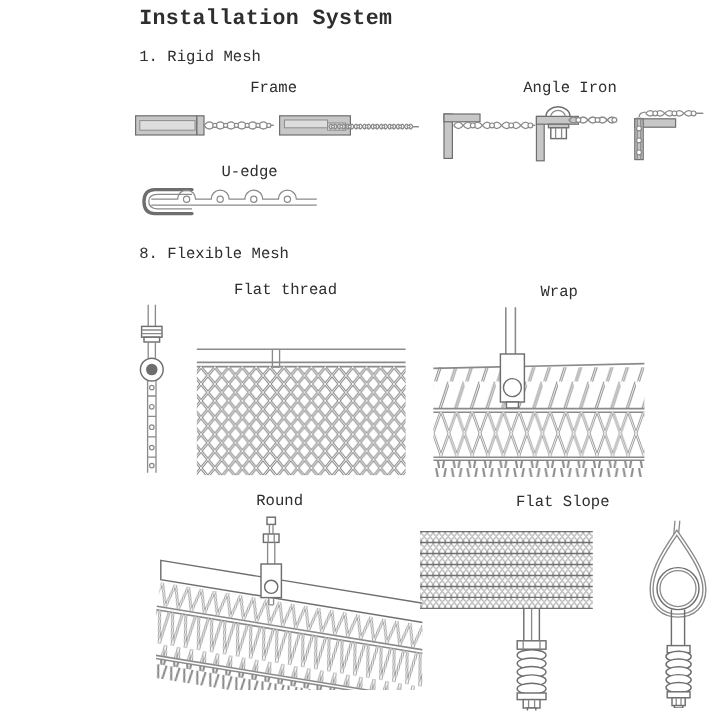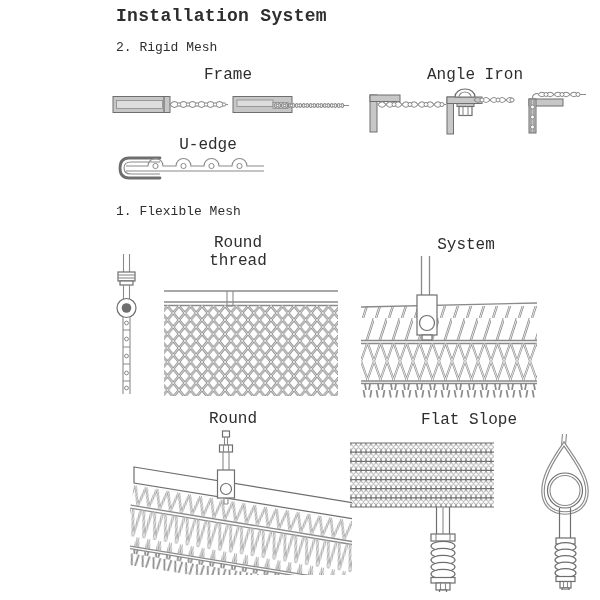--- a/index.html
+++ b/index.html
@@ -4,21 +4,21 @@
 <style>
   :root{
     --background:#ffffff; --text:#2e2e2e; --line:#8a8a8a; --line-dark:#6e6e6e;
     --fill-gray:#c7c7c7; --fill-light:#dddddd;
   }
   html,body{margin:0;padding:0;background:#fff;}
   .canvas{position:relative;width:600px;height:600px;background:var(--background);
     font-family:Liberation Mono, monospace;overflow:hidden;margin-left:48px;}
   .title{position:absolute;left:68px;top:6px;font-size:18px;font-weight:bold;color:var(--text);letter-spacing:.3px;}
   .sec{position:absolute;font-size:13px;color:var(--text);}
-  .lbl{position:absolute;font-size:16px;color:var(--text);text-align:center;width:100px;}
+  .lbl{position:absolute;font-size:13px;color:var(--text);text-align:center;width:100px;}
   svg{position:absolute;overflow:hidden;display:block;}
   .s{stroke:var(--line);stroke-width:1.1;fill:none;}
   .s13{stroke:var(--line);stroke-width:1.3;fill:none;}
   .sd{stroke:var(--line-dark);stroke-width:1.2;fill:none;}
   .sd28{stroke:var(--line-dark);stroke-width:2.8;fill:none;stroke-linecap:round;}
   .fw{fill:#fff;stroke:var(--line-dark);stroke-width:1.2;}
   .fg{fill:var(--fill-gray);stroke:var(--line-dark);stroke-width:1;}
   .fl{fill:var(--fill-light);stroke:var(--line);stroke-width:.8;}
   .fd{fill:var(--line-dark);stroke:none;}
   .cw{fill:#fff;stroke:var(--line);stroke-width:1;}
@@ -28,21 +28,21 @@
   .p-white{stroke:#fff;stroke-width:.8;fill:none;}
   .loop{stroke:var(--line);stroke-width:3.6;fill:none;}
   .loopw{stroke:#fff;stroke-width:1.3;fill:none;}
 </style>
 </head>
 <body>
 
 <div class="canvas">
 
   <div class="title">Installation System</div>
-  <div class="sec" style="left:68px;top:40px;">2. Rigid Mesh</div>
+  <div class="sec" style="left:68px;top:40px;">1. Rigid Mesh</div>
 
   <div class="lbl" style="left:130px;top:66px;">Frame</div>
 
   <svg style="left:64px;top:93px;" width="118" height="24" viewBox="0 0 118 24">
     <rect class="fg" x="1" y="3.5" width="57" height="16"></rect>
     <rect class="fl" x="4.5" y="7.5" width="46" height="8"></rect>
     <line class="sd" x1="52" y1="3.5" x2="52" y2="19.5"></line>
     <g>
       <path class="s" d="M58,11.5 q4.5,-6 9,0 q4.5,6 9,0 q4.5,-6 9,0 q4.5,6 9,0 q4.5,-6 9,0 q4.5,6 9,0 l4,0"></path>
       <path class="s" d="M58,11.5 q4.5,6 9,0 q4.5,-6 9,0 q4.5,6 9,0 q4.5,-6 9,0 q4.5,6 9,0 q4.5,-6 9,0 l4,0"></path>
@@ -134,23 +134,23 @@
     <g>
       <line class="s" x1="12" y1="19" x2="150" y2="19"></line>
       <path class="s" d="M12,14 L34,14 a7.5,7.5 0 0 1 15,0 l13,0 a7.5,7.5 0 0 1 15,0 l13,0 a7.5,7.5 0 0 1 15,0 l13,0 a7.5,7.5 0 0 1 15,0 l17,0"></path>
       <circle class="cw" cx="41.5" cy="14" r="2.6"></circle>
         <circle class="cw" cx="69.5" cy="14" r="2.6"></circle>
       <circle class="cw" cx="97.5" cy="14" r="2.6"></circle>
         <circle class="cw" cx="125.5" cy="14" r="2.6"></circle>
     </g>
   </svg>
 
-  <div class="sec" style="left:68px;top:204px;">1. Flexible Mesh</div>
-
-  <div class="lbl" style="left:140px;top:234px;">Round thread</div>
+  <div class="sec" style="left:68px;top:204px;">8. Flexible Mesh</div>
+
+  <div class="lbl" style="left:140px;top:234px;">Flat thread</div>
 
   <svg style="left:62px;top:250px;" width="230" height="148" viewBox="0 0 230 148">
     <defs>
       <pattern id="chainx" width="11.5" height="14" patternUnits="userSpaceOnUse">
         <path class="p-main" d="M0,0 L11.5,14 M11.5,0 L0,14"></path>
         <path class="p-white" d="M0,0 L11.5,14 M11.5,0 L0,14"></path>
       </pattern>
     </defs>
     <g>
       <line class="s" x1="13.5" y1="4" x2="13.5" y2="22"></line>
@@ -176,21 +176,21 @@
       <line class="s13" x1="54" y1="41" x2="228" y2="41"></line>
       <line class="s" x1="117" y1="41" x2="117" y2="56"></line>
         <line class="s" x1="123" y1="41" x2="123" y2="56"></line>
       <line class="s" x1="117" y1="56" x2="123" y2="56"></line>
       <line class="s13" x1="54" y1="52" x2="228" y2="52"></line>
         <line class="s13" x1="54" y1="55.5" x2="228" y2="55.5"></line>
       <rect x="54" y="55.5" width="174" height="90.5" fill="url(#chainx)"></rect>
     </g>
   </svg>
 
-  <div class="lbl" style="left:368px;top:236px;">System</div>
+  <div class="lbl" style="left:368px;top:236px;">Wrap</div>
 
   <svg style="left:313px;top:250px;" width="178" height="148" viewBox="0 0 178 148">
     <defs>
       <pattern id="ph" width="13" height="34" patternUnits="userSpaceOnUse">
         <path class="p-main" d="M2,34 L13,0"></path>
           <path class="p-white" d="M2,34 L13,0"></path>
       </pattern>
       <pattern id="px" width="13" height="37" patternUnits="userSpaceOnUse">
         <path class="p-mid" d="M0,0 L13,37 M13,0 L0,37"></path>
           <path class="p-white" d="M0,0 L13,37 M13,0 L0,37"></path>

